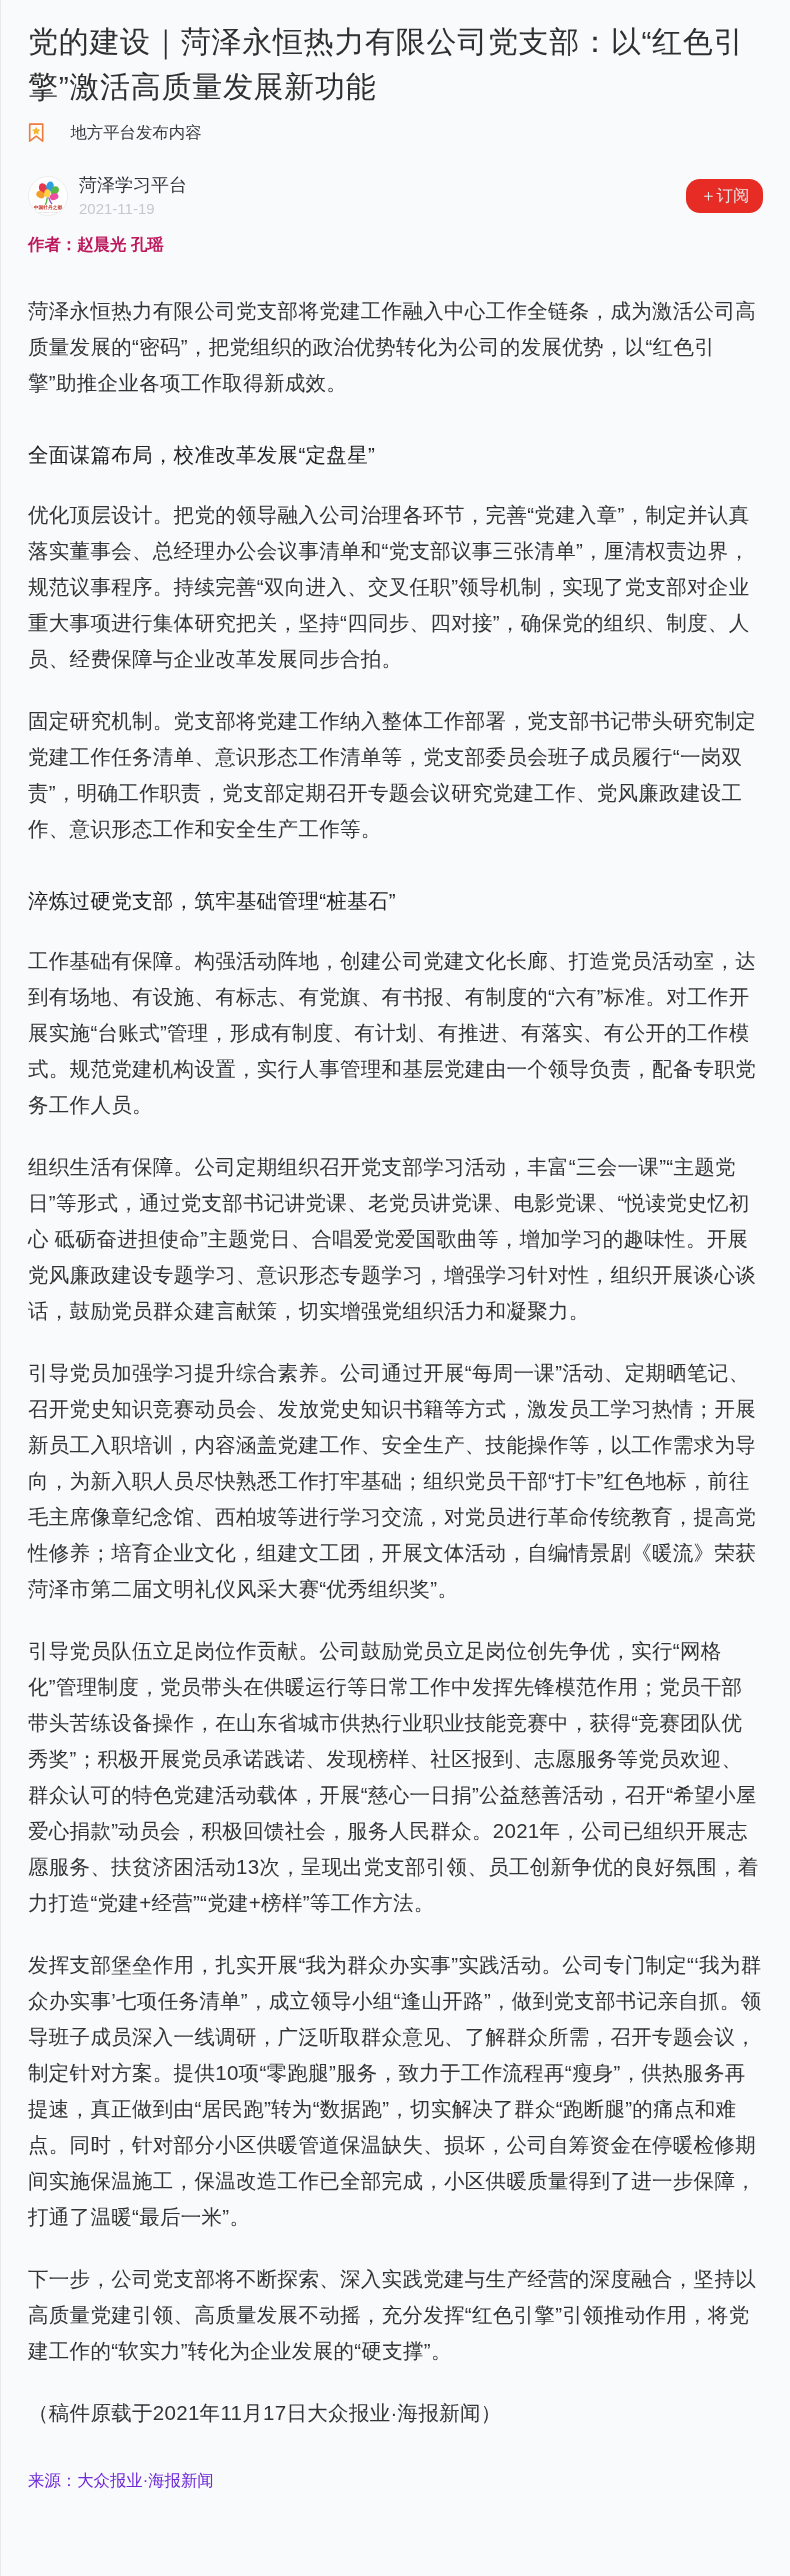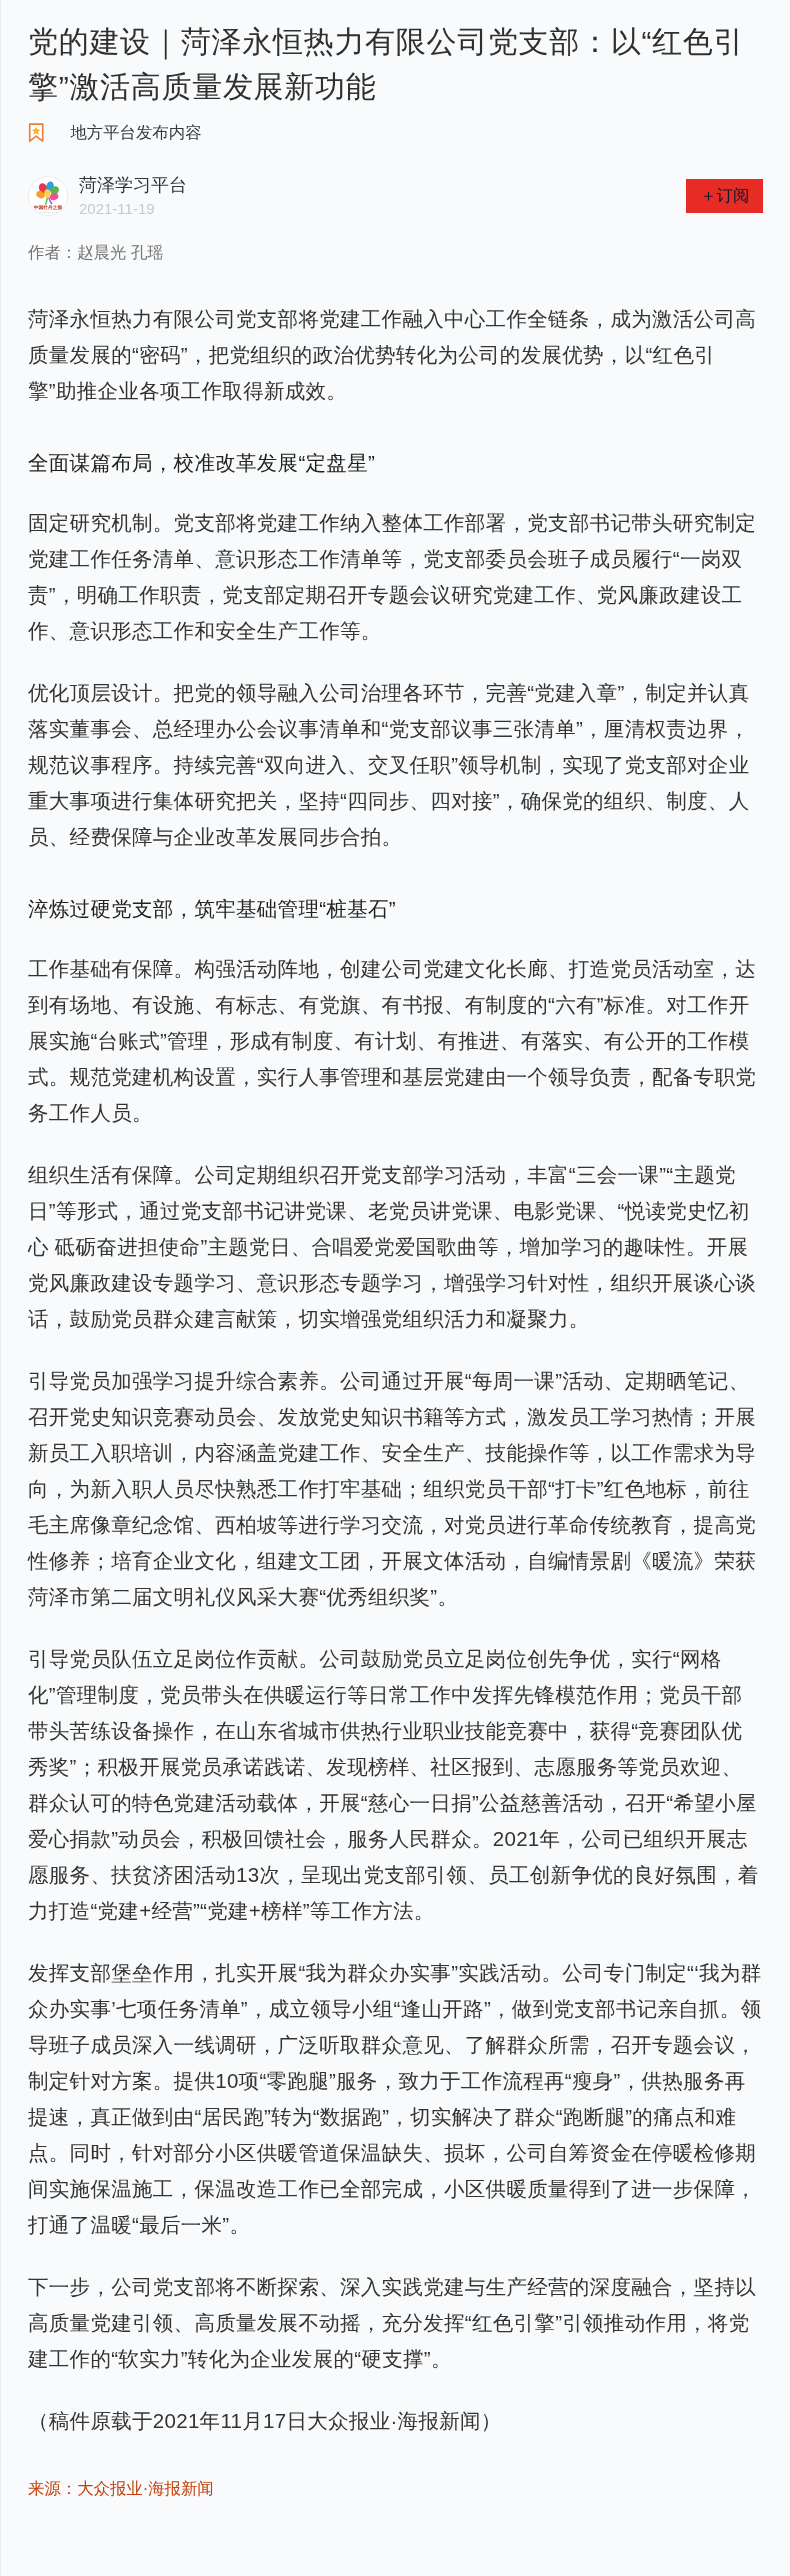--- a/index.html
+++ b/index.html
@@ -47,31 +47,32 @@
     overflow:hidden;
     flex:0 0 auto;
     cursor:pointer;
   }
   .pub-info{margin-left:11px;}
   .pub-name{font-size:18px;color:#303438;line-height:20.5px;cursor:pointer;}
   .pub-date{font-size:15px;color:#c5c9cd;margin-top:4.8px;}
   .subscribe-btn{
     margin-left:auto;
     border:none;
-    border-radius:0;
+    border-radius:14px;
     padding:6.2px 13.7px;
     font-size:16.4px;
-    color:#0f172a;
+    color:#e5e5e5;
     cursor:pointer;
     font-family:inherit;
   }
   .author-line{
-    margin-top:25px;
+    margin-top:17px;
     font-size:16.4px;
-    color:#737373;
+    color:#be185d;
+    font-weight:bold;
   }
   .article{margin-top:37px;}
   .article p{
     font-size:20.5px;
     line-height:36px;
     color:#333333;
     margin:0 0 26px 0;
     letter-spacing:0.3px;
   }
   .article h2{
@@ -79,21 +80,21 @@
     line-height:31px;
     font-weight:normal;
     color:#222222;
     margin:38px 0 27px 0;
     letter-spacing:0.3px;
   }
   .meta{margin-top:34px;}
   .meta div{
     font-size:16.4px;
     line-height:30px;
-    color:#c2410c;
+    color:#6d28d9;
   }
 </style>
 </head>
 <body>
 
 <div class="page">
 
   <h1 class="title">党的建设｜菏泽永恒热力有限公司党支部：以“红色引擎”激活高质量发展新功能</h1>
 
   <div class="badge-row">
@@ -129,22 +130,22 @@
       <div class="pub-date">2021-11-19</div>
     </div>
     <button class="subscribe-btn" style="background: rgb(230, 44, 37);">＋订阅</button>
   </div>
 
   <div class="author-line">作者：赵晨光 孔瑶</div>
 
   <div class="article" id="article-container">
       <p>菏泽永恒热力有限公司党支部将党建工作融入中心工作全链条，成为激活公司高质量发展的“密码”，把党组织的政治优势转化为公司的发展优势，以“红色引擎”助推企业各项工作取得新成效。</p>
       <h2>全面谋篇布局，校准改革发展“定盘星”</h2>
+      <p>优化顶层设计。把党的领导融入公司治理各环节，完善“党建入章”，制定并认真落实董事会、总经理办公会议事清单和“党支部议事三张清单”，厘清权责边界，规范议事程序。持续完善“双向进入、交叉任职”领导机制，实现了党支部对企业重大事项进行集体研究把关，坚持“四同步、四对接”，确保党的组织、制度、人员、经费保障与企业改革发展同步合拍。</p>
       <p>固定研究机制。党支部将党建工作纳入整体工作部署，党支部书记带头研究制定党建工作任务清单、意识形态工作清单等，党支部委员会班子成员履行“一岗双责”，明确工作职责，党支部定期召开专题会议研究党建工作、党风廉政建设工作、意识形态工作和安全生产工作等。</p>
-      <p>优化顶层设计。把党的领导融入公司治理各环节，完善“党建入章”，制定并认真落实董事会、总经理办公会议事清单和“党支部议事三张清单”，厘清权责边界，规范议事程序。持续完善“双向进入、交叉任职”领导机制，实现了党支部对企业重大事项进行集体研究把关，坚持“四同步、四对接”，确保党的组织、制度、人员、经费保障与企业改革发展同步合拍。</p>
       <h2>淬炼过硬党支部，筑牢基础管理“桩基石”</h2>
       <p>工作基础有保障。构强活动阵地，创建公司党建文化长廊、打造党员活动室，达到有场地、有设施、有标志、有党旗、有书报、有制度的“六有”标准。对工作开展实施“台账式”管理，形成有制度、有计划、有推进、有落实、有公开的工作模式。规范党建机构设置，实行人事管理和基层党建由一个领导负责，配备专职党务工作人员。</p>
       <p>组织生活有保障。公司定期组织召开党支部学习活动，丰富“三会一课”“主题党日”等形式，通过党支部书记讲党课、老党员讲党课、电影党课、“悦读党史忆初心 砥砺奋进担使命”主题党日、合唱爱党爱国歌曲等，增加学习的趣味性。开展党风廉政建设专题学习、意识形态专题学习，增强学习针对性，组织开展谈心谈话，鼓励党员群众建言献策，切实增强党组织活力和凝聚力。</p>
       <p>引导党员加强学习提升综合素养。公司通过开展“每周一课”活动、定期晒笔记、召开党史知识竞赛动员会、发放党史知识书籍等方式，激发员工学习热情；开展新员工入职培训，内容涵盖党建工作、安全生产、技能操作等，以工作需求为导向，为新入职人员尽快熟悉工作打牢基础；组织党员干部“打卡”红色地标，前往毛主席像章纪念馆、西柏坡等进行学习交流，对党员进行革命传统教育，提高党性修养；培育企业文化，组建文工团，开展文体活动，自编情景剧《暖流》荣获菏泽市第二届文明礼仪风采大赛“优秀组织奖”。</p>
       <p>引导党员队伍立足岗位作贡献。公司鼓励党员立足岗位创先争优，实行“网格化”管理制度，党员带头在供暖运行等日常工作中发挥先锋模范作用；党员干部带头苦练设备操作，在山东省城市供热行业职业技能竞赛中，获得“竞赛团队优秀奖”；积极开展党员承诺践诺、发现榜样、社区报到、志愿服务等党员欢迎、群众认可的特色党建活动载体，开展“慈心一日捐”公益慈善活动，召开“希望小屋爱心捐款”动员会，积极回馈社会，服务人民群众。2021年，公司已组织开展志愿服务、扶贫济困活动13次，呈现出党支部引领、员工创新争优的良好氛围，着力打造“党建+经营”“党建+榜样”等工作方法。</p>
       <p>发挥支部堡垒作用，扎实开展“我为群众办实事”实践活动。公司专门制定“‘我为群众办实事’七项任务清单”，成立领导小组“逢山开路”，做到党支部书记亲自抓。领导班子成员深入一线调研，广泛听取群众意见、了解群众所需，召开专题会议，制定针对方案。提供10项“零跑腿”服务，致力于工作流程再“瘦身”，供热服务再提速，真正做到由“居民跑”转为“数据跑”，切实解决了群众“跑断腿”的痛点和难点。同时，针对部分小区供暖管道保温缺失、损坏，公司自筹资金在停暖检修期间实施保温施工，保温改造工作已全部完成，小区供暖质量得到了进一步保障，打通了温暖“最后一米”。</p>
       <p>下一步，公司党支部将不断探索、深入实践党建与生产经营的深度融合，坚持以高质量党建引领、高质量发展不动摇，充分发挥“红色引擎”引领推动作用，将党建工作的“软实力”转化为企业发展的“硬支撑”。</p>
       <p>（稿件原载于2021年11月17日大众报业·海报新闻）</p>
     </div>
 

